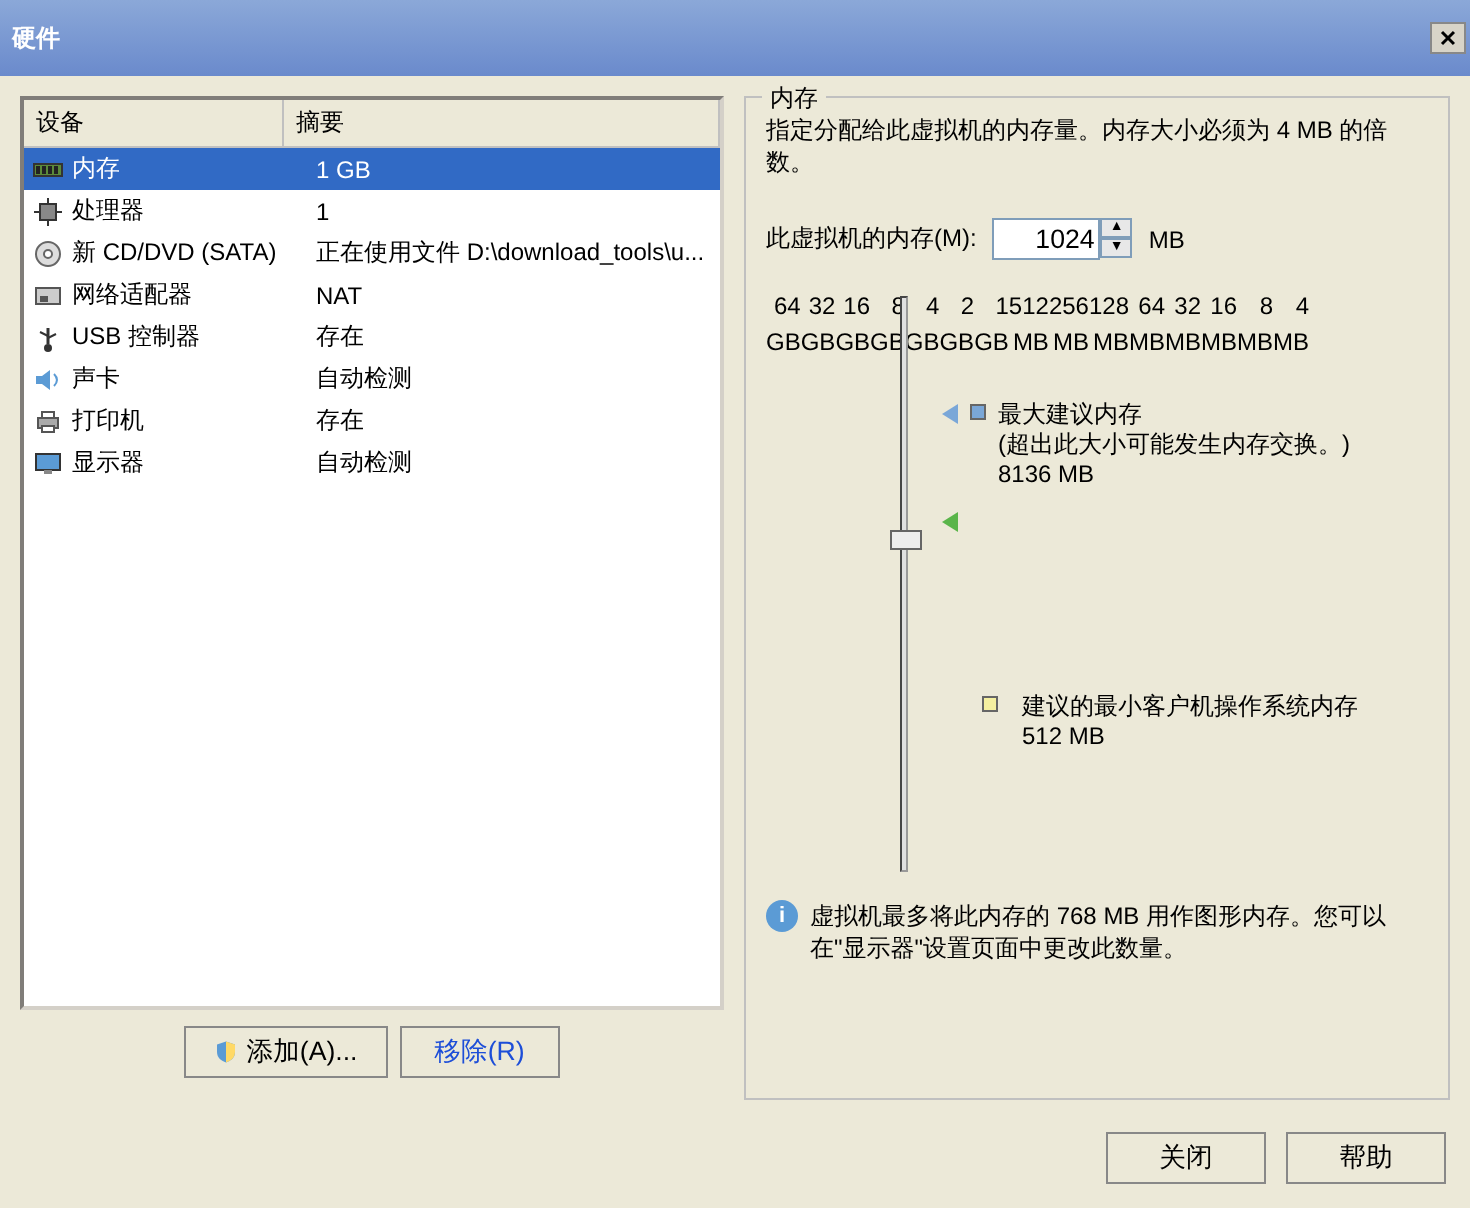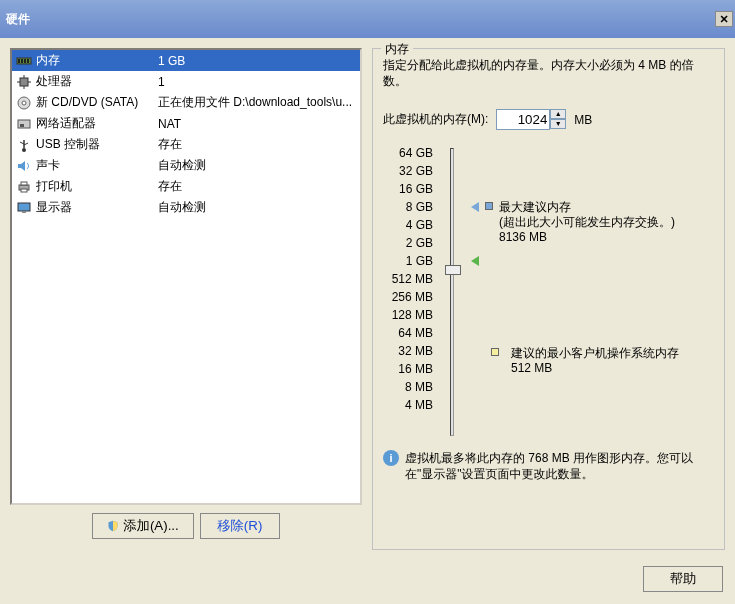--- a/index.html
+++ b/index.html
@@ -22,21 +22,21 @@
 .btn { padding: 3px 14px; border: 1px solid #888; background: #ece9d8; cursor: pointer; display: inline-flex; align-items: center; gap: 4px; min-width: 80px; justify-content: center; }
 .btn:disabled { color: #1d4ed8; }
 .right-panel { flex: 1; border: 1px solid #c0c0c0; padding: 8px 10px; position: relative; background: #ece9d8; }
 .grp-title { position: absolute; top: -8px; left: 8px; background: #ece9d8; padding: 0 4px; }
 .mem-input-row { display: flex; align-items: center; gap: 8px; margin: 20px 0 12px; }
 .spin { width: 70px; display: flex; }
 .spin input { width: 54px; text-align: right; padding: 2px; border: 1px solid #7f9db9; }
 .spin-btns { display: flex; flex-direction: column; width: 16px; }
 .spin-btns span { border: 1px solid #7f9db9; background: #e8e8e8; height: 10px; font-size: 7px; text-align: center; line-height: 7px; cursor: pointer; }
 .scale-area { display: flex; gap: 4px; margin-top: 8px; }
-.scale-labels { width: 50px; text-align: right; line-height: 18px; display: flex; flex-direction: column; padding-top: 2px; }
+.scale-labels { width: 50px; text-align: right; line-height: 18px; display: flex; flex-direction: row; padding-top: 2px; }
 .scale-labels div { height: 18px; }
 .slider-col { width: 30px; position: relative; display: flex; justify-content: center; padding-top: 6px; }
 .slider-track { width: 4px; background: #e0e0e0; border: 1px inset #999; height: 288px; position: relative; }
 .slider-thumb { position: absolute; left: -6px; width: 16px; height: 10px; background: #eee; border: 1px solid #666; cursor: pointer; }
 .markers { flex: 1; position: relative; padding-top: 6px; }
 .marker { position: absolute; display: flex; align-items: flex-start; gap: 6px; }
 .tri { width: 0; height: 0; border-top: 5px solid transparent; border-bottom: 5px solid transparent; margin-top: 2px; }
 .tri.blue { border-right: 8px solid #7aa7d8; }
 .tri.green { border-right: 8px solid #5ab54a; }
 .tri.yellow { border-right: 8px solid #e8d85a; }
@@ -54,20 +54,24 @@
 <body>
 
 <div class="titlebar">
   <span>硬件</span>
   <span class="close-btn">✕</span>
 </div>
 
 <div class="dialog-body">
   <div class="left-panel">
     <div class="dev-list">
+      <div class="dev-head">
+        <div class="col-a">设备</div>
+        <div class="col-b">摘要</div>
+      </div>
       <div id="dev-rows">
           <div class="dev-row sel">
             <span class="dev-ico">
               <svg width="16" height="12" viewBox="0 0 16 12">
                 <rect x="1" y="3" width="14" height="6" fill="#5b8a3a" stroke="#333"></rect>
                 <rect x="2" y="4" width="2" height="4" fill="#222"></rect>
                 <rect x="5" y="4" width="2" height="4" fill="#222"></rect>
                 <rect x="8" y="4" width="2" height="4" fill="#222"></rect>
                 <rect x="11" y="4" width="2" height="4" fill="#222"></rect>
               </svg>
@@ -228,14 +232,15 @@
     </div>
 
     <div class="info-msg">
       <div class="info-ico">i</div>
       <div style="line-height:16px;">虚拟机最多将此内存的 768 MB 用作图形内存。您可以在"显示器"设置页面中更改此数量。</div>
     </div>
   </div>
 </div>
 
 <div class="dialog-foot">
+  <button class="btn">关闭</button>
   <button class="btn">帮助</button>
 </div>
 
 </body></html>

